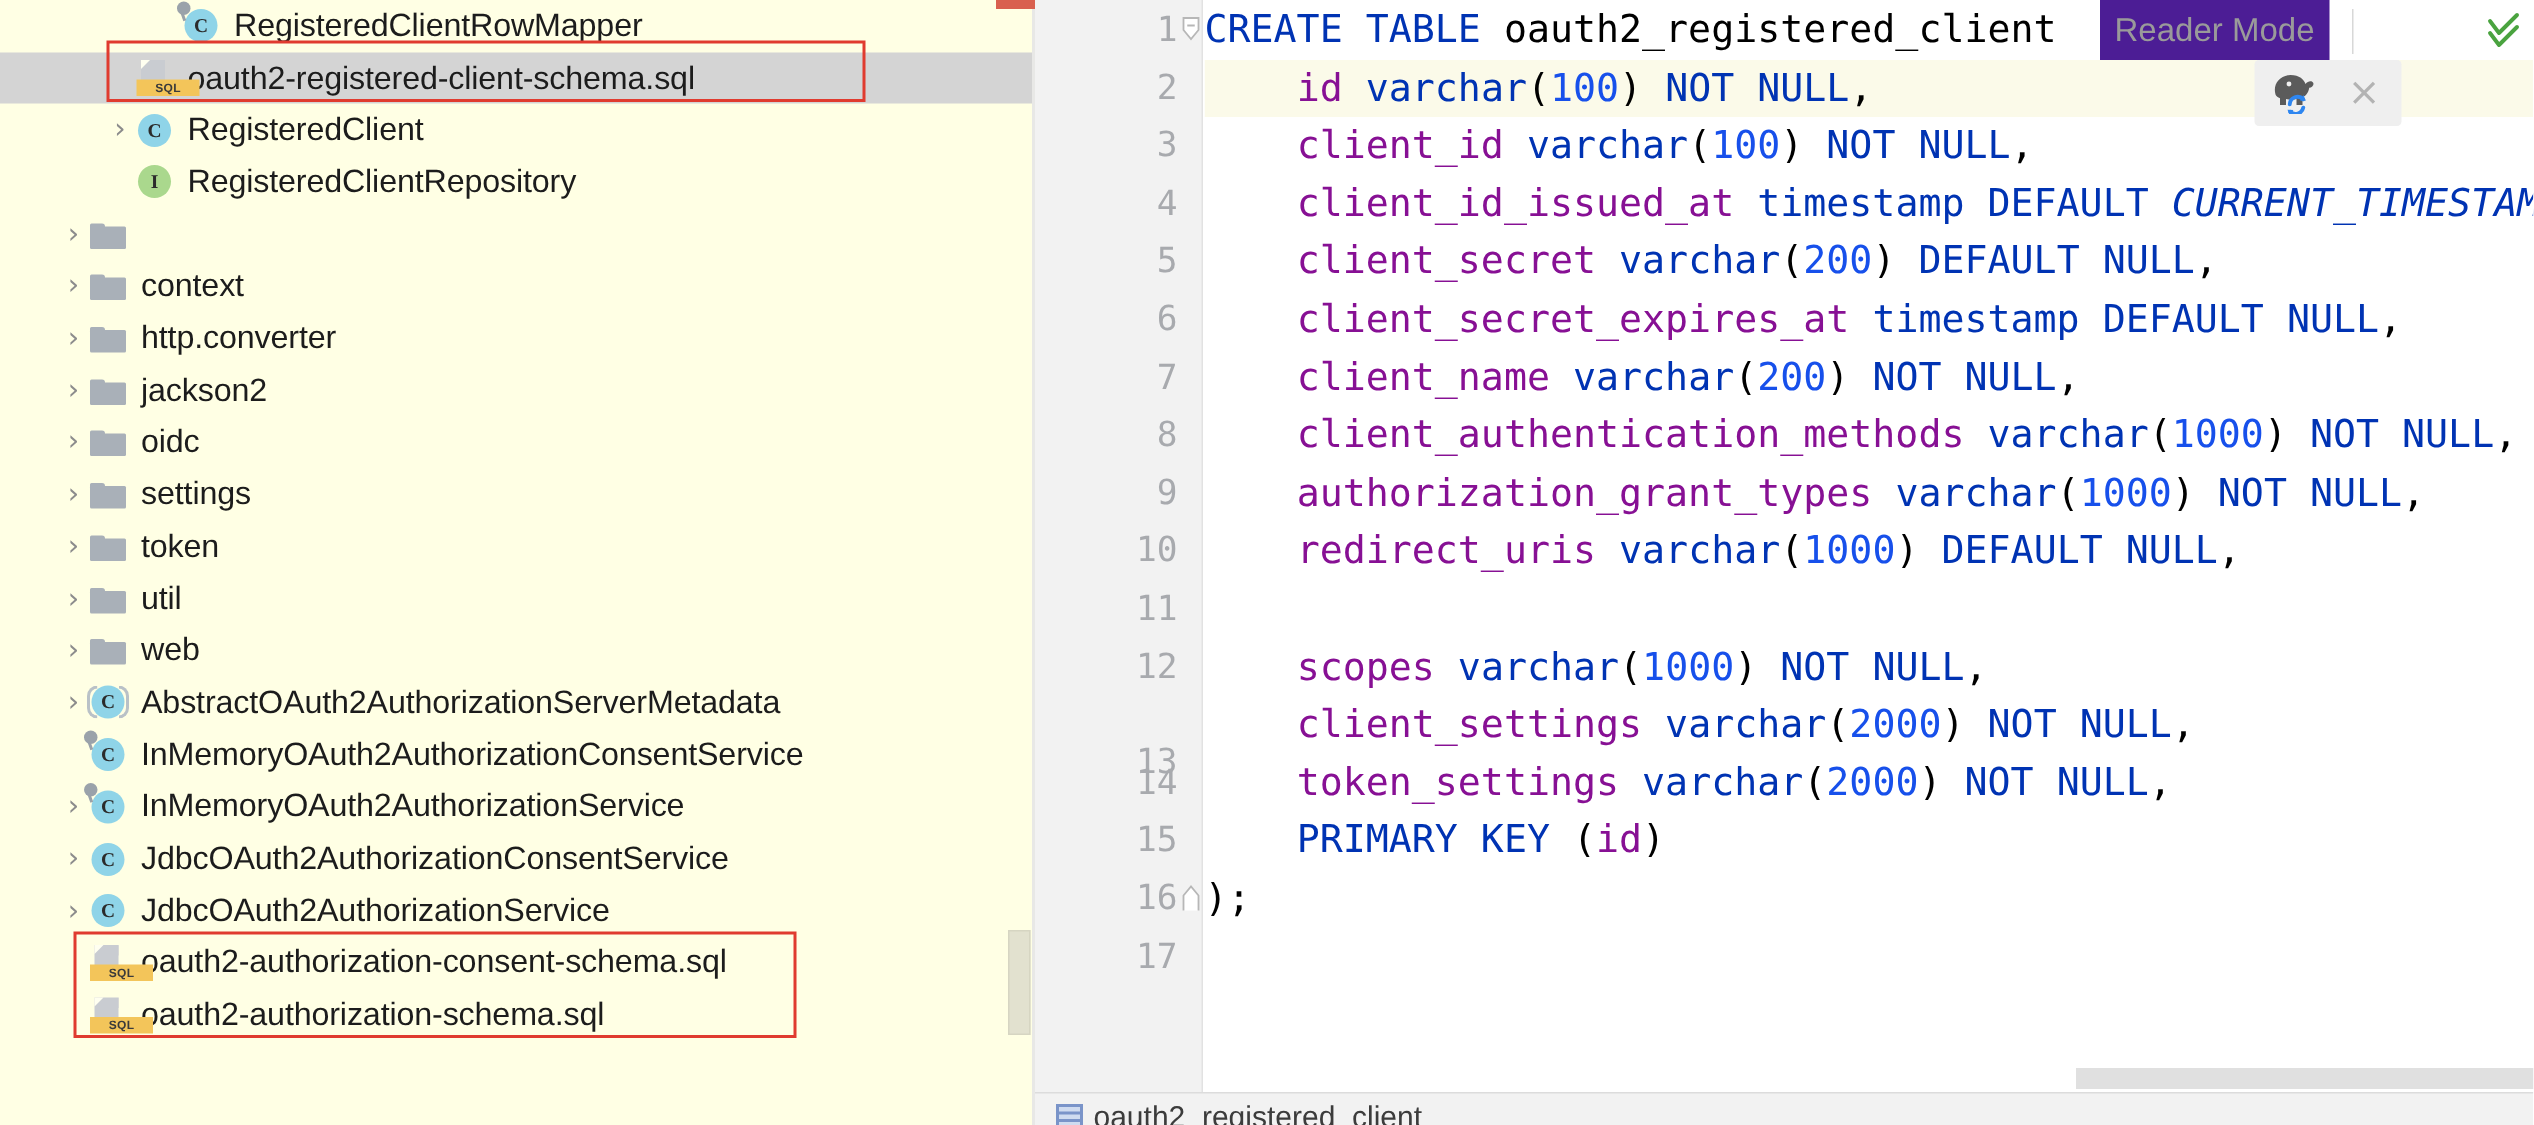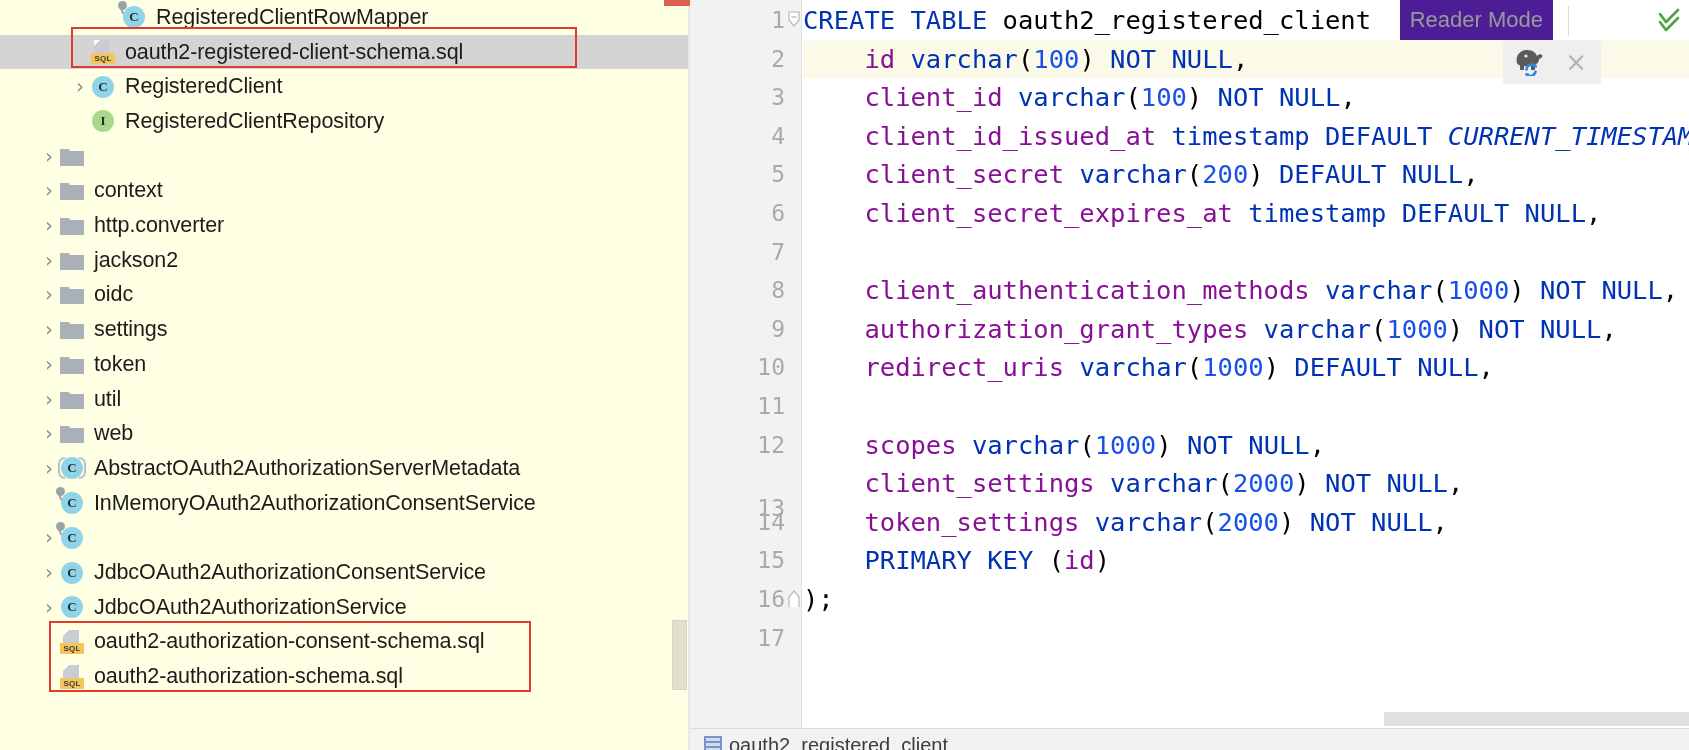--- a/index.html
+++ b/index.html
@@ -108,21 +108,21 @@
     border-width:0 0 7px 7px; border-style:solid;
     border-color: transparent transparent #c9ccd1 transparent;
   }
   .ico-sql .fold {
     position:absolute; left:3px; top:0;
     width:0;height:0;
     border-left:6px solid #fffff0; border-bottom:6px solid transparent;
   }
   .ico-sql .tag {
     position:absolute; left:0px; bottom:0px;
-    width:24px; height:11px; background:#f3c55a;
+    width:42px; height:11px; background:#f3c55a;
     color:#3b3b3b; font-size:8px; font-weight:700;
     display:flex;align-items:center;justify-content:center;
     letter-spacing:0.2px;
     font-family:"Liberation Sans", sans-serif;
   }
 
   
   .annot {
     position:absolute;
     border:2px solid #e03b2f;
@@ -401,20 +401,21 @@
           </span>
           <span class="label">InMemoryOAuth2AuthorizationConsentService</span>
         </div>
         <div class="tree-row" style="top: 520.5px; position: absolute; left: 0px; right: 0px;">
           <div style="width: 39px; flex: 0 0 39px;"></div>
           <span class="chev">›</span>
           <span class="ico">
             <span class="ico-class">C</span>
             <span class="pin"></span>
           </span>
+          <span class="label">InMemoryOAuth2AuthorizationService</span>
         </div>
         <div class="tree-row" style="top: 555.2px; position: absolute; left: 0px; right: 0px;">
           <div style="width: 39px; flex: 0 0 39px;"></div>
           <span class="chev">›</span>
           <span class="ico">
             <span class="ico-class">C</span>
           </span>
           <span class="label">JdbcOAuth2AuthorizationConsentService</span>
         </div>
         <div class="tree-row" style="top: 589.9px; position: absolute; left: 0px; right: 0px;">
@@ -499,20 +500,21 @@
       </div>
 
     <div id="code-area">
         <div id="current-line-hl" style="top: 39.6px;"></div>
         <div class="cline" style="top: 1px;"><span class="kw">CREATE TABLE </span><span class="tbl">oauth2_registered_client</span></div>
         <div class="cline" style="top: 39.6px;"><span>    </span><span class="col">id</span><span> </span><span class="kw">varchar</span><span>(</span><span class="num">100</span><span>) </span><span class="kw">NOT NULL</span><span>,</span></div>
         <div class="cline" style="top: 78.2px;"><span>    </span><span class="col">client_id</span><span> </span><span class="kw">varchar</span><span>(</span><span class="num">100</span><span>) </span><span class="kw">NOT NULL</span><span>,</span></div>
         <div class="cline" style="top: 116.8px;"><span>    </span><span class="col">client_id_issued_at</span><span> </span><span class="kw">timestamp DEFAULT </span><span class="kw italic">CURRENT_TIMESTAMP</span></div>
         <div class="cline" style="top: 155.4px;"><span>    </span><span class="col">client_secret</span><span> </span><span class="kw">varchar</span><span>(</span><span class="num">200</span><span>) </span><span class="kw">DEFAULT NULL</span><span>,</span></div>
         <div class="cline" style="top: 194px;"><span>    </span><span class="col">client_secret_expires_at</span><span> </span><span class="kw">timestamp DEFAULT NULL</span><span>,</span></div>
+        <div class="cline" style="top: 232.6px;"><span>    </span><span class="col">client_name</span><span> </span><span class="kw">varchar</span><span>(</span><span class="num">200</span><span>) </span><span class="kw">NOT NULL</span><span>,</span></div>
         <div class="cline" style="top: 271.2px;"><span>    </span><span class="col">client_authentication_methods</span><span> </span><span class="kw">varchar</span><span>(</span><span class="num">1000</span><span>) </span><span class="kw">NOT NULL</span><span>,</span></div>
         <div class="cline" style="top: 309.8px;"><span>    </span><span class="col">authorization_grant_types</span><span> </span><span class="kw">varchar</span><span>(</span><span class="num">1000</span><span>) </span><span class="kw">NOT NULL</span><span>,</span></div>
         <div class="cline" style="top: 348.4px;"><span>    </span><span class="col">redirect_uris</span><span> </span><span class="kw">varchar</span><span>(</span><span class="num">1000</span><span>) </span><span class="kw">DEFAULT NULL</span><span>,</span></div>
         <div class="cline" style="top: 425.6px;"><span>    </span><span class="col">scopes</span><span> </span><span class="kw">varchar</span><span>(</span><span class="num">1000</span><span>) </span><span class="kw">NOT NULL</span><span>,</span></div>
         <div class="cline" style="top: 464.2px;"><span>    </span><span class="col">client_settings</span><span> </span><span class="kw">varchar</span><span>(</span><span class="num">2000</span><span>) </span><span class="kw">NOT NULL</span><span>,</span></div>
         <div class="cline" style="top: 502.8px;"><span>    </span><span class="col">token_settings</span><span> </span><span class="kw">varchar</span><span>(</span><span class="num">2000</span><span>) </span><span class="kw">NOT NULL</span><span>,</span></div>
         <div class="cline" style="top: 541.4px;"><span>    </span><span class="kw">PRIMARY KEY </span><span>(</span><span class="col">id</span><span>)</span></div>
         <div class="cline" style="top: 580px;"><span>);</span></div>
         <div class="cline" style="top: 618.6px;"><span></span></div>
       </div>

